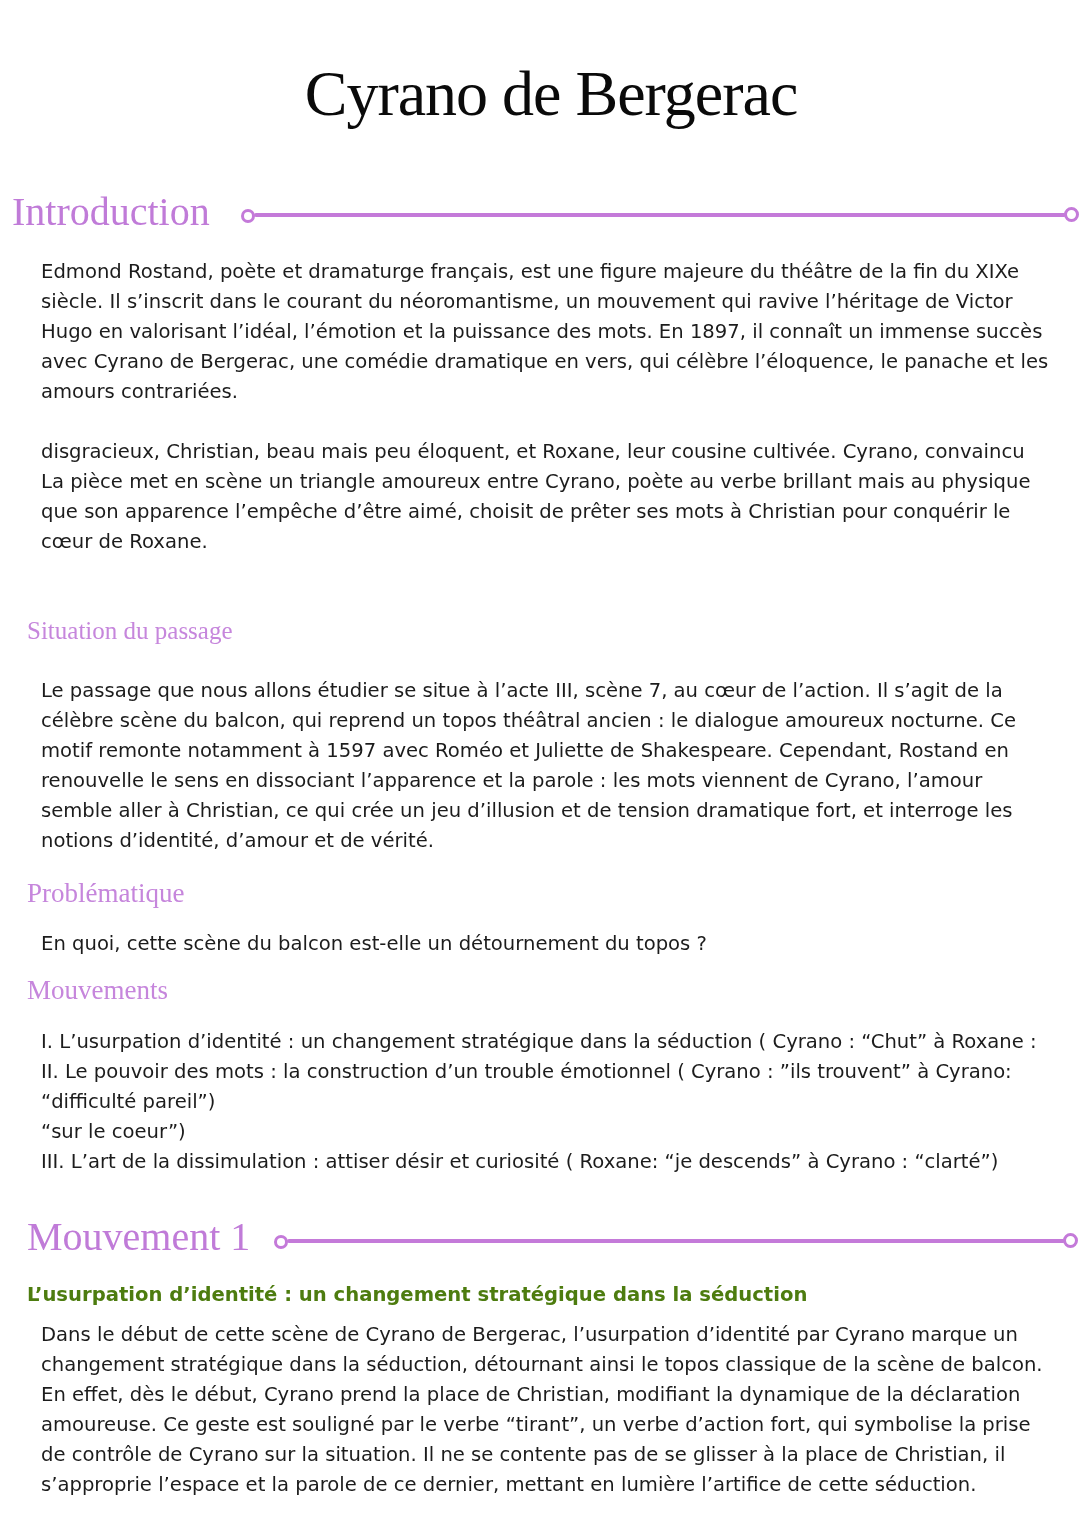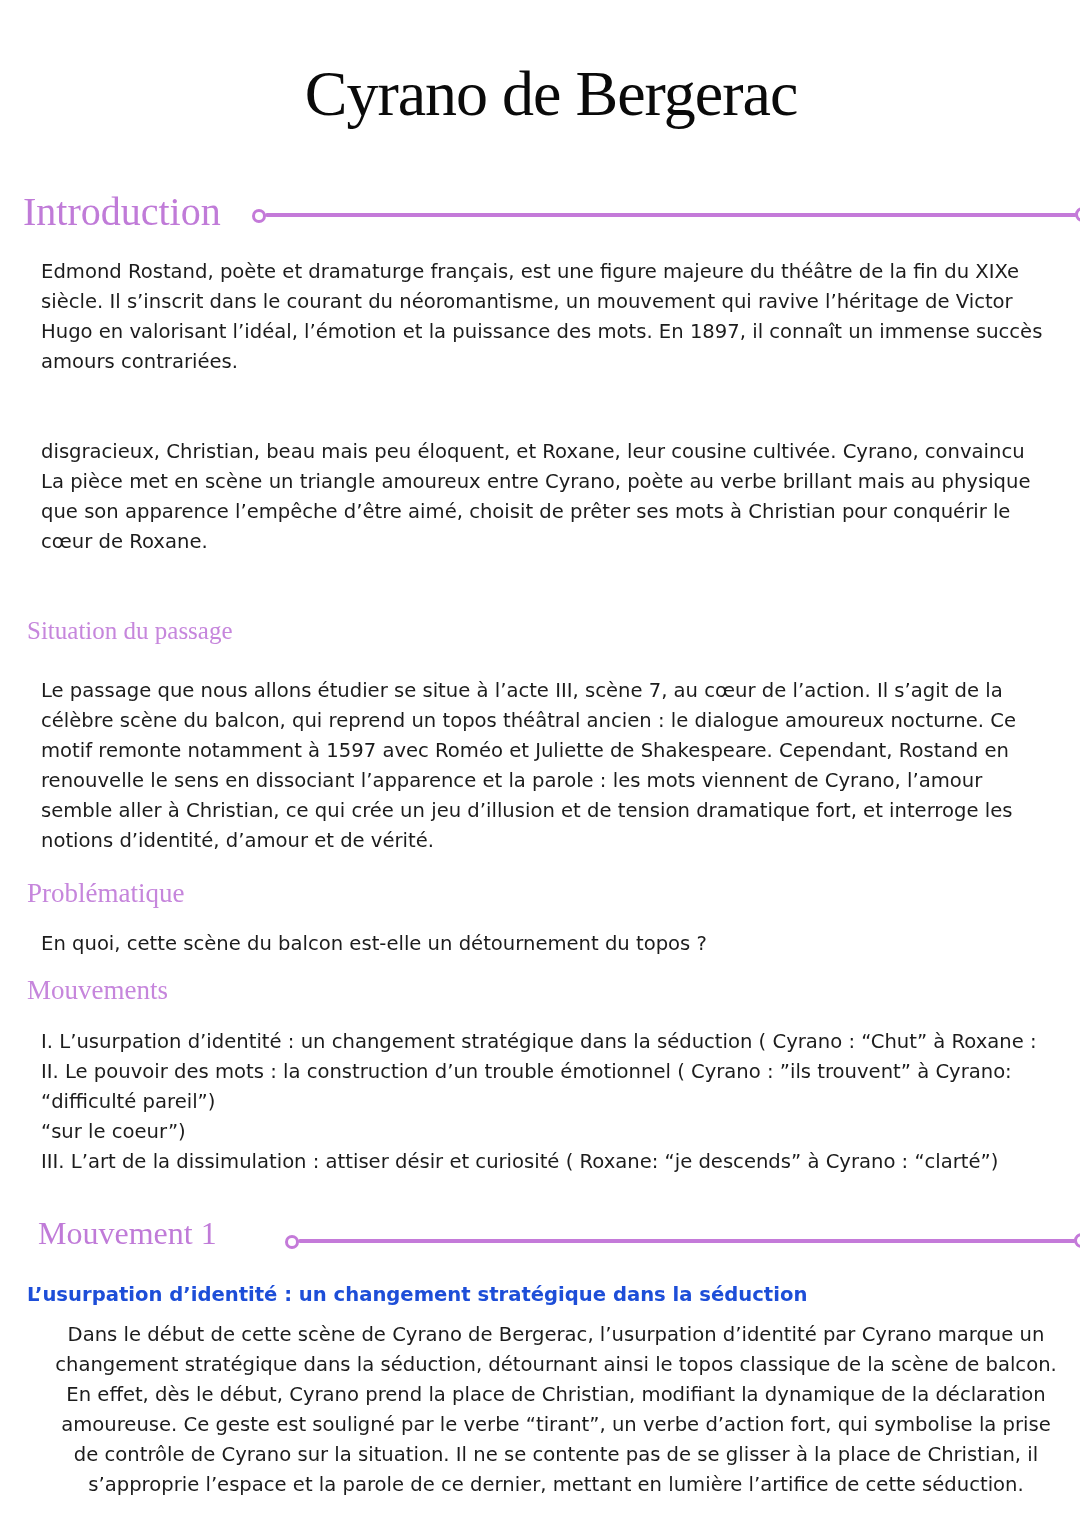--- a/index.html
+++ b/index.html
@@ -23,21 +23,21 @@
       text-align: center;
       font-family: "Liberation Serif", "DejaVu Serif", serif;
       font-size: 64px;
       letter-spacing: -1px;
       color: #0a0a0a;
       line-height: 1;
       padding-left: 16px;
     }
     .section-header {
       position: absolute;
-      left: 11px;
+      left: 0;
       width: 888px;
       height: 50px;
     }
     .section-header .label {
       position: absolute;
       font-family: "Liberation Serif", "DejaVu Serif", serif;
       color: #c07bd8;
       line-height: 1;
       white-space: nowrap;
     }
@@ -74,41 +74,42 @@
       color: #1c1c1c;
       margin: 0;
     }
     .para .line { display: block; white-space: nowrap; }
     .bold-sub {
       position: absolute;
       left: 27px;
       font-family: "DejaVu Sans", "Liberation Sans", sans-serif;
       font-weight: bold;
       font-size: 19.6px;
-      color: #1d4ed8;
+      color: #4d7c0f;
       white-space: nowrap;
       line-height: 1;
     }
   </style>
 </head>
 <body>
 
 <div class="doc-title">Cyrano de Bergerac</div>
 
 <div class="section-header" style="top:190px;">
   <span class="label" style="left:12px; top:2px; font-size:40px;">Introduction</span>
   <span class="dot" style="left:241px; top:19px;"></span>
   <span class="rule" style="left:254px; top:23px; width:812px;"></span>
   <span class="dot" style="left:1064px; top:17px; width:9px; height:9px;"></span>
 </div>
 
 <div class="para" style="top:257px;">
   <span class="line">Edmond Rostand, poète et dramaturge français, est une figure majeure du théâtre de la fin du XIXe</span>
   <span class="line">siècle. Il s’inscrit dans le courant du néoromantisme, un mouvement qui ravive l’héritage de Victor</span>
   <span class="line">Hugo en valorisant l’idéal, l’émotion et la puissance des mots. En 1897, il connaît un immense succès</span>
+  <span class="line">avec Cyrano de Bergerac, une comédie dramatique en vers, qui célèbre l’éloquence, le panache et les</span>
   <span class="line">amours contrariées.</span>
 </div>
 
 <div class="para" style="top:437px;">
   <span class="line">disgracieux, Christian, beau mais peu éloquent, et Roxane, leur cousine cultivée. Cyrano, convaincu</span>
   <span class="line">La pièce met en scène un triangle amoureux entre Cyrano, poète au verbe brillant mais au physique</span>
   <span class="line">que son apparence l’empêche d’être aimé, choisit de prêter ses mots à Christian pour conquérir le</span>
   <span class="line">cœur de Roxane.</span>
 </div>
 
@@ -131,28 +132,28 @@
 <div class="sub-heading" style="top:977px; font-size:27px;">Mouvements</div>
 <div class="para" style="top:1027px;">
   <span class="line">I. L’usurpation d’identité : un changement stratégique dans la séduction ( Cyrano : “Chut” à Roxane :</span>
   <span class="line">II. Le pouvoir des mots : la construction d’un trouble émotionnel ( Cyrano : ”ils trouvent” à Cyrano:</span>
   <span class="line">“difficulté pareil”)</span>
   <span class="line">“sur le coeur”)</span>
   <span class="line">III. L’art de la dissimulation : attiser désir et curiosité ( Roxane: “je descends” à Cyrano : “clarté”)</span>
 </div>
 
 <div class="section-header" style="top:1215px;">
-  <span class="label" style="left:27px; top:2px; font-size:32px;">Mouvement 1</span>
+  <span class="label" style="left:27px; top:2px; font-size:40px;">Mouvement 1</span>
   <span class="dot" style="left:274px; top:20px;"></span>
   <span class="rule" style="left:287px; top:24px; width:778px;"></span>
   <span class="dot" style="left:1063px; top:18px; width:9px; height:9px;"></span>
 </div>
 
 <div class="bold-sub" style="top:1285px;">L’usurpation d’identité : un changement stratégique dans la séduction</div>
 
-<div class="para" style="top:1320px;text-align:center;">
+<div class="para" style="top:1320px;">
   <span class="line">Dans le début de cette scène de Cyrano de Bergerac, l’usurpation d’identité par Cyrano marque un</span>
   <span class="line">changement stratégique dans la séduction, détournant ainsi le topos classique de la scène de balcon.</span>
   <span class="line">En effet, dès le début, Cyrano prend la place de Christian, modifiant la dynamique de la déclaration</span>
   <span class="line">amoureuse. Ce geste est souligné par le verbe “tirant”, un verbe d’action fort, qui symbolise la prise</span>
   <span class="line">de contrôle de Cyrano sur la situation. Il ne se contente pas de se glisser à la place de Christian, il</span>
   <span class="line">s’approprie l’espace et la parole de ce dernier, mettant en lumière l’artifice de cette séduction.</span>
 </div>
 
 </body></html>

